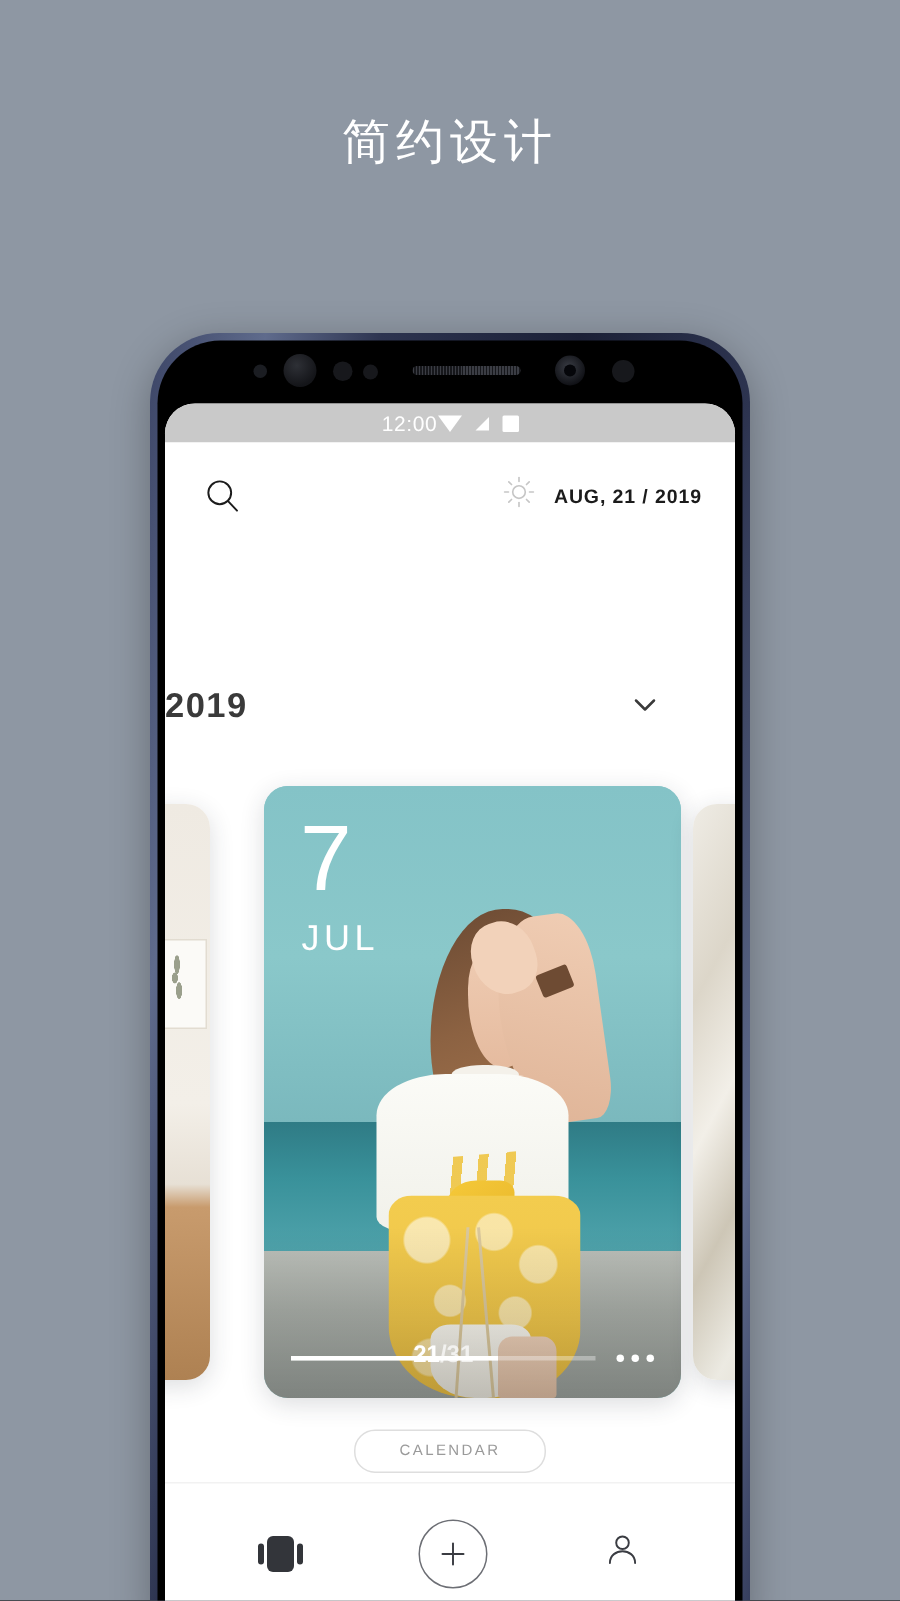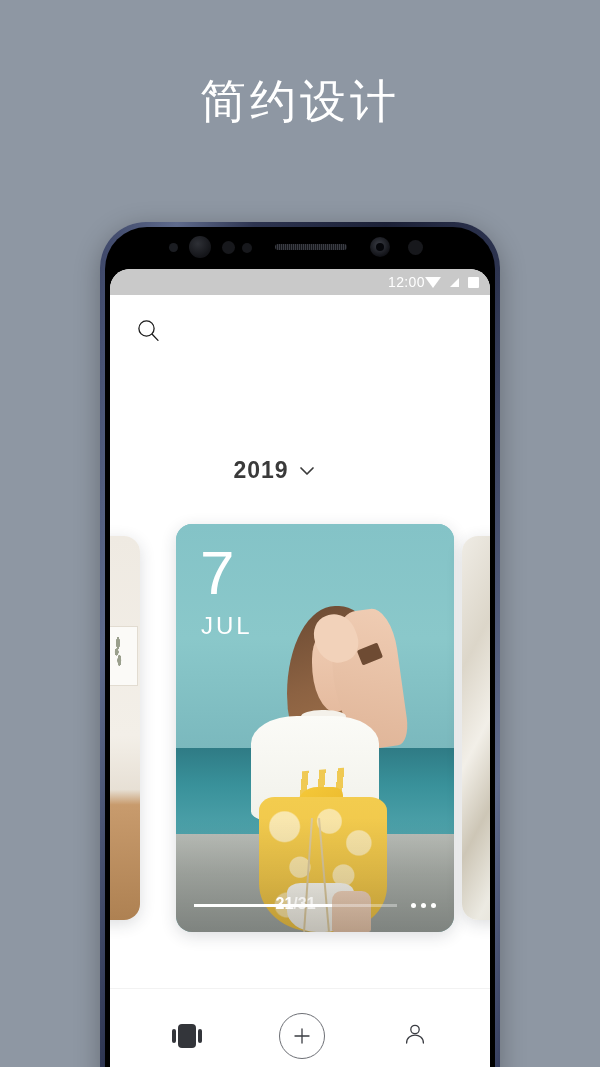--- a/index.html
+++ b/index.html
@@ -16,21 +16,21 @@
   }
 
   
   .headline {
     position: absolute;
     top: 78px;
     left: 0;
     width: 600px;
     text-align: center;
     color: #ffffff;
-    font-size: 46px;
+    font-size: 32px;
     letter-spacing: 4px;
     font-weight: 400;
     font-family: "DejaVu Sans", sans-serif;
     line-height: 1;
   }
 
   
   .phone {
     position: absolute;
     left: 100px;
@@ -99,21 +99,21 @@
 
   
   .statusbar {
     position: absolute;
     top: 0; left: 0;
     width: 380px;
     height: 26px;
     background: #c9c9c9;
     display: flex;
     align-items: center;
-    justify-content: flex-end;
+    justify-content: center;
     padding: 0 11px;
     box-sizing: border-box;
   }
   .status-time {
     color: #ffffff;
     font-size: 14px;
     letter-spacing: 0.4px;
   }
   .status-icons { display: flex; align-items: center; gap: 9px; }
   .ic-wifi {
@@ -155,21 +155,21 @@
     letter-spacing: 0.6px;
   }
 
   
   .year-row {
     position: absolute;
     top: 188px; left: 0;
     width: 328px;
     display: flex;
     align-items: center;
-    justify-content: center;
+    justify-content: space-between;
     gap: 10px;
   }
   .year-text {
     font-size: 23px;
     font-weight: bold;
     color: #3a3a3a;
     letter-spacing: 1px;
   }
 
   
@@ -499,20 +499,38 @@
           <span class="ic-battery"></span>
         </span>
       </div>
 
       <div class="appbar">
         <span class="search-icon">
           <svg width="25" height="25" viewBox="0 0 25 25">
             <circle cx="10.5" cy="10.5" r="7.6" fill="none" stroke="#1c1c1c" stroke-width="1.3"></circle>
             <line x1="16.2" y1="16.2" x2="22" y2="22.4" stroke="#1c1c1c" stroke-width="1.3" stroke-linecap="round"></line>
           </svg>
+        </span>
+        <span class="appbar-right">
+          <span>
+            <svg width="22" height="22" viewBox="0 0 22 22">
+              <circle cx="11" cy="11" r="4.2" fill="none" stroke="#c6c6c6" stroke-width="1.1"></circle>
+              <g stroke="#c6c6c6" stroke-width="1.1" stroke-linecap="round">
+                <line x1="11" y1="1.4" x2="11" y2="4"></line>
+                <line x1="11" y1="18" x2="11" y2="20.6"></line>
+                <line x1="1.4" y1="11" x2="4" y2="11"></line>
+                <line x1="18" y1="11" x2="20.6" y2="11"></line>
+                <line x1="4.2" y1="4.2" x2="6" y2="6"></line>
+                <line x1="16" y1="16" x2="17.8" y2="17.8"></line>
+                <line x1="17.8" y1="4.2" x2="16" y2="6"></line>
+                <line x1="6" y1="16" x2="4.2" y2="17.8"></line>
+              </g>
+            </svg>
+          </span>
+          <span class="date-label">AUG, 21 / 2019</span>
         </span>
       </div>
 
       <div class="year-row">
         <span class="year-text">2019</span>
         <span>
           <svg width="16" height="10" viewBox="0 0 16 10">
             <polyline points="2,2 8,8 14,2" fill="none" stroke="#3a3a3a" stroke-width="1.7" stroke-linecap="round" stroke-linejoin="round"></polyline>
           </svg>
         </span>
@@ -563,20 +581,21 @@
               <i></i>
             </span>
           </div>
         </div>
 
         <div class="card card-peek-right">
           
         </div>
       </div>
 
+      <div class="calendar-btn">CALENDAR</div>
 
       <div class="bottomnav">
         <span class="nav-cards">
           <span class="c-l"></span>
           <span class="c-mid"></span>
           <span class="c-r"></span>
         </span>
         <span class="nav-add">
           <svg width="20" height="20" viewBox="0 0 20 20">
             <line x1="10" y1="3" x2="10" y2="17" stroke="#3a3c42" stroke-width="1.3" stroke-linecap="round"></line>

